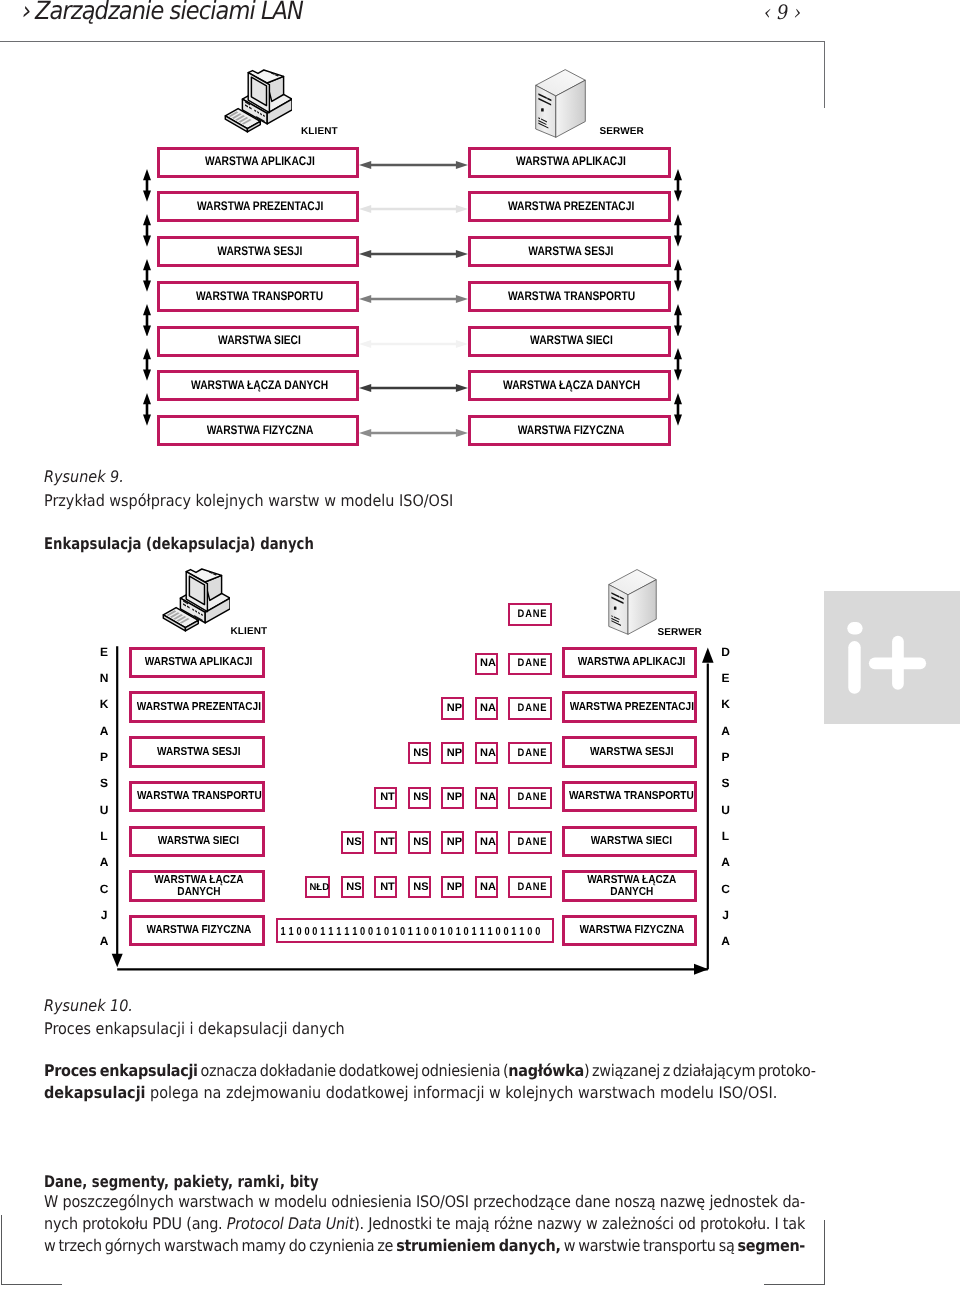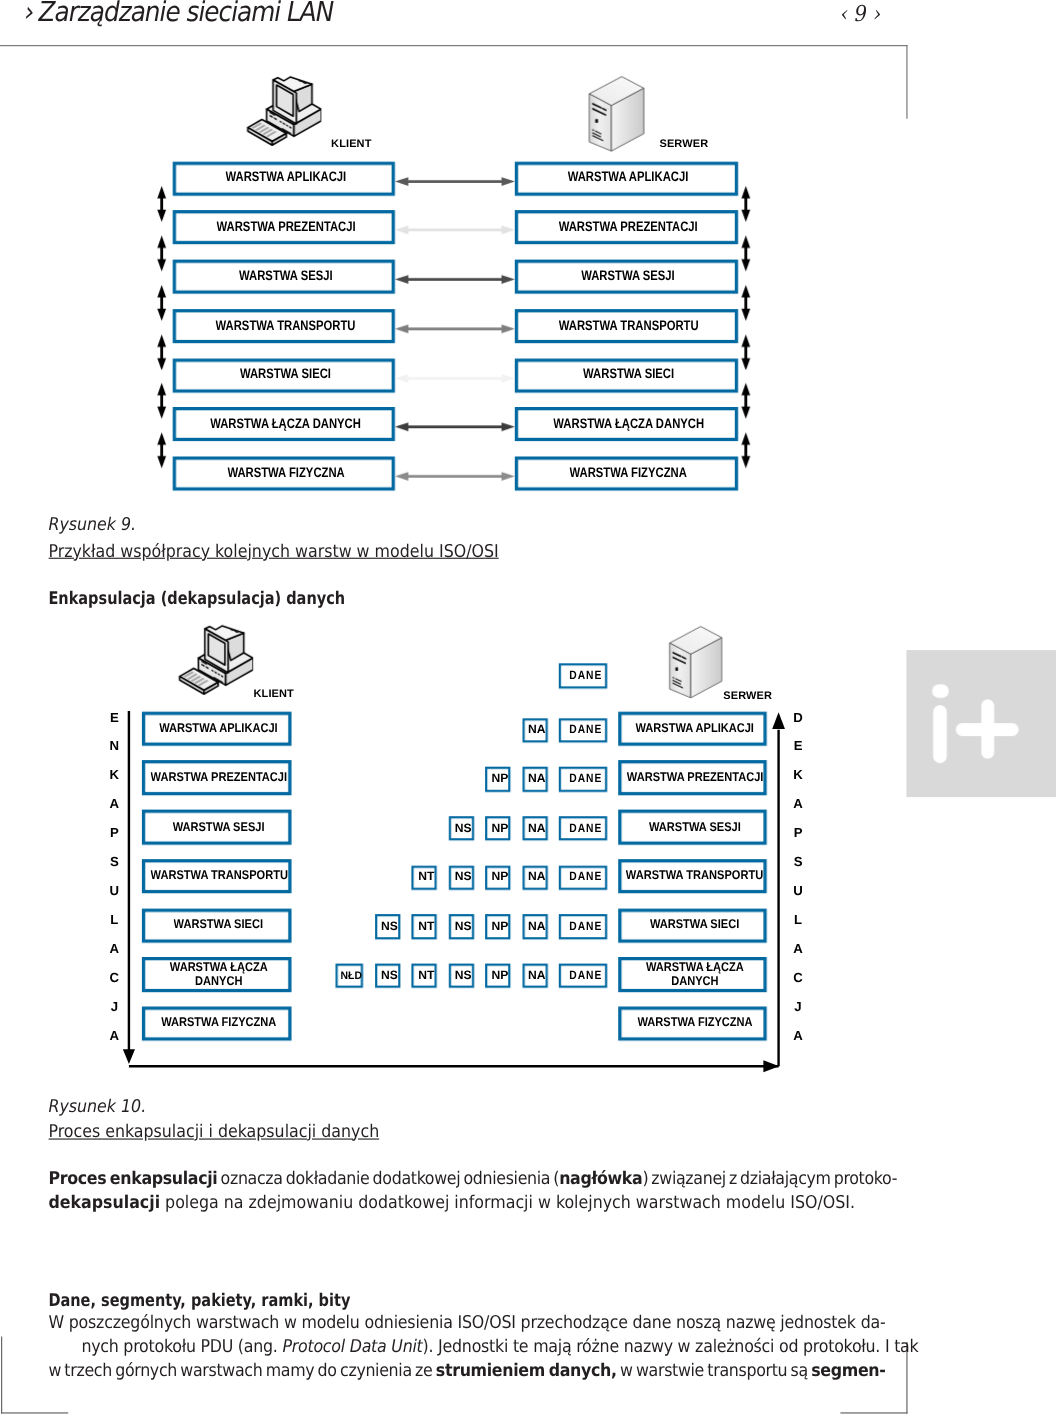--- a/index.html
+++ b/index.html
@@ -18,30 +18,30 @@
 
   
   .frame{background:#58595b;}
   #frame-tr-v{left:824px;top:41px;width:1px;height:67px;background:#6d6e71;}
   #frame-bl-v{left:1px;top:1215px;width:1px;height:70px;}
   #frame-bl-h{left:1px;top:1284px;width:61px;height:1px;}
   #frame-br-v{left:824px;top:1220px;width:1px;height:65px;}
   #frame-br-h{left:764px;top:1284px;width:61px;height:1px;}
 
   
-  .layerbox{border:2px solid #0369a1;background:#fff;box-sizing:border-box;
+  .layerbox{border:2px solid #be185d;background:#fff;box-sizing:border-box;
             display:flex;align-items:center;justify-content:center;
             color:#000;text-align:center;}
   .layerbox > span{font-family:"Liberation Sans",sans-serif;font-weight:bold;font-size:12.5px;
             line-height:13.4px;color:#000;display:block;position:relative;left:1.8px;
             transform:scaleX(0.82);transform-origin:center center;white-space:nowrap;}
 
   
   .caption-it{font-family:"DejaVu Sans Condensed","DejaVu Sans",sans-serif;font-style:italic;font-size:16px;color:#231f20;white-space:nowrap;}
-  .caption{font-family:"DejaVu Sans Condensed","DejaVu Sans",sans-serif;font-size:16px;color:#231f20;white-space:nowrap;text-decoration:underline;}
+  .caption{font-family:"DejaVu Sans Condensed","DejaVu Sans",sans-serif;font-size:16px;color:#231f20;white-space:nowrap;}
   .h3{font-family:"DejaVu Sans Condensed","DejaVu Sans",sans-serif;font-weight:bold;font-size:16px;color:#231f20;white-space:nowrap;transform:scaleX(0.917);transform-origin:left center;}
   .body{font-family:"DejaVu Sans Condensed","DejaVu Sans",sans-serif;font-size:16px;color:#231f20;}
   .body b{font-weight:bold;}
   .body i{font-style:italic;}
   .txtline{height:22.27px;line-height:22.27px;white-space:nowrap;}
   
 
   
   #logo-box{left:824px;top:591px;width:136px;height:133px;background:#d9d9d9;}
 </style>
@@ -365,20 +365,23 @@
       <span style="font-size: 11px; line-height: 11px; transform: scaleX(1);">NS</span>
     </div>
     <div class="abs layerbox" style="left: 441.1px; top: 876px; width: 23.2px; height: 22.4px; border-width: 2px;">
       <span style="font-size: 11px; line-height: 11px; transform: scaleX(1);">NP</span>
     </div>
     <div class="abs layerbox" style="left: 474.6px; top: 876px; width: 23.2px; height: 22.4px; border-width: 2px;">
       <span style="font-size: 11px; line-height: 11px; transform: scaleX(1);">NA</span>
     </div>
     <div class="abs layerbox" style="left: 508.1px; top: 876px; width: 43.8px; height: 22.4px; border-width: 2px;">
       <span style="font-size: 11px; line-height: 11px; transform: scaleX(0.85); letter-spacing: 1px; text-indent: 1px;">DANE</span>
+    </div>
+    <div class="abs layerbox" style="left: 276px; top: 918px; width: 277.5px; height: 25px; border-width: 2px;">
+      <span style="font-size: 11.5px; line-height: 12px; transform: scaleX(0.8); letter-spacing: 0.18px; position: relative; top: 1px; left: -4.5px;">1 1 0 0 0 1 1 1 1 1 0 0 1 0 1 0 1 1 0 0 1 0 1 0 1 1 1 0 0 1 1 0 0</span>
     </div>
     <div class="abs" style="left: 95px; top: 643.9px; font-family: &quot;Liberation Sans&quot;, sans-serif; font-weight: bold; font-size: 12px; line-height: 16px; color: rgb(0, 0, 0); width: 18px; text-align: center;">E</div>
     <div class="abs" style="left: 95px; top: 670.191px; font-family: &quot;Liberation Sans&quot;, sans-serif; font-weight: bold; font-size: 12px; line-height: 16px; color: rgb(0, 0, 0); width: 18px; text-align: center;">N</div>
     <div class="abs" style="left: 95px; top: 696.482px; font-family: &quot;Liberation Sans&quot;, sans-serif; font-weight: bold; font-size: 12px; line-height: 16px; color: rgb(0, 0, 0); width: 18px; text-align: center;">K</div>
     <div class="abs" style="left: 95px; top: 722.773px; font-family: &quot;Liberation Sans&quot;, sans-serif; font-weight: bold; font-size: 12px; line-height: 16px; color: rgb(0, 0, 0); width: 18px; text-align: center;">A</div>
     <div class="abs" style="left: 95px; top: 749.064px; font-family: &quot;Liberation Sans&quot;, sans-serif; font-weight: bold; font-size: 12px; line-height: 16px; color: rgb(0, 0, 0); width: 18px; text-align: center;">P</div>
     <div class="abs" style="left: 95px; top: 775.355px; font-family: &quot;Liberation Sans&quot;, sans-serif; font-weight: bold; font-size: 12px; line-height: 16px; color: rgb(0, 0, 0); width: 18px; text-align: center;">S</div>
     <div class="abs" style="left: 95px; top: 801.645px; font-family: &quot;Liberation Sans&quot;, sans-serif; font-weight: bold; font-size: 12px; line-height: 16px; color: rgb(0, 0, 0); width: 18px; text-align: center;">U</div>
     <div class="abs" style="left: 95px; top: 827.936px; font-family: &quot;Liberation Sans&quot;, sans-serif; font-weight: bold; font-size: 12px; line-height: 16px; color: rgb(0, 0, 0); width: 18px; text-align: center;">L</div>
     <div class="abs" style="left: 95px; top: 854.227px; font-family: &quot;Liberation Sans&quot;, sans-serif; font-weight: bold; font-size: 12px; line-height: 16px; color: rgb(0, 0, 0); width: 18px; text-align: center;">A</div>
@@ -418,21 +421,21 @@
 <div class="abs caption-it" id="cap10-num" style="left:44px;top:996px;">Rysunek 10.</div>
 <div class="abs caption" id="cap10-txt" style="left:44px;top:1018.5px;">Proces enkapsulacji i dekapsulacji danych</div>
 
 <div class="abs body" id="para1" style="left:44px;top:1060px;width:761px;">
     <div class="txtline" style="letter-spacing: -0.3px; word-spacing: -1.475px;"><b>Proces enkapsulacji</b><span> oznacza dokładanie dodatkowej odniesienia (</span><b>nagłówka</b><span>) związanej z działającym protoko-</span></div>
     <div class="txtline lastline"><b>dekapsulacji</b><span> polega na zdejmowaniu dodatkowej informacji w kolejnych warstwach modelu ISO/OSI.</span></div>
   </div>
 <div class="abs h3" id="head2" style="left:44px;top:1172px;">Dane, segmenty, pakiety, ramki, bity</div>
 <div class="abs body" id="para2" style="left:44px;top:1190.5px;width:761px;">
     <div class="txtline" style="letter-spacing: -0.1864px; word-spacing: 0px;"><span>W poszczególnych warstwach w modelu odniesienia ISO/OSI przechodzące dane noszą nazwę jednostek da-</span></div>
-    <div class="txtline" style="letter-spacing: -0.2206px; word-spacing: 0px; margin-left: 30px;"><span>nych protokołu PDU (ang. </span><i>Protocol Data Unit</i><span>). Jednostki te mają różne nazwy w zależności od protokołu. I tak</span></div>
+    <div class="txtline" style="letter-spacing: -0.2206px; word-spacing: 0px;"><span>nych protokołu PDU (ang. </span><i>Protocol Data Unit</i><span>). Jednostki te mają różne nazwy w zależności od protokołu. I tak</span></div>
     <div class="txtline" style="letter-spacing: -0.3px; word-spacing: -1.243px;"><span>w trzech górnych warstwach mamy do czynienia ze </span><b>strumieniem danych,</b><span> w warstwie transportu są </span><b>segmen-</b></div>
   </div>
 
 <div class="abs" id="logo-box">
   <svg width="136" height="133" viewBox="0 0 136 133">
     <rect x="23.3" y="31.1" width="15.3" height="12.4" rx="6.2" fill="#ffffff"></rect>
     <rect x="24.3" y="50.1" width="12.4" height="52.6" rx="6.2" fill="#ffffff"></rect>
     <rect x="68.1" y="44.7" width="11.7" height="54" rx="5.85" fill="#ffffff"></rect>
     <rect x="44.9" y="66.4" width="57.2" height="11.8" rx="5.9" fill="#ffffff"></rect>
   </svg>

